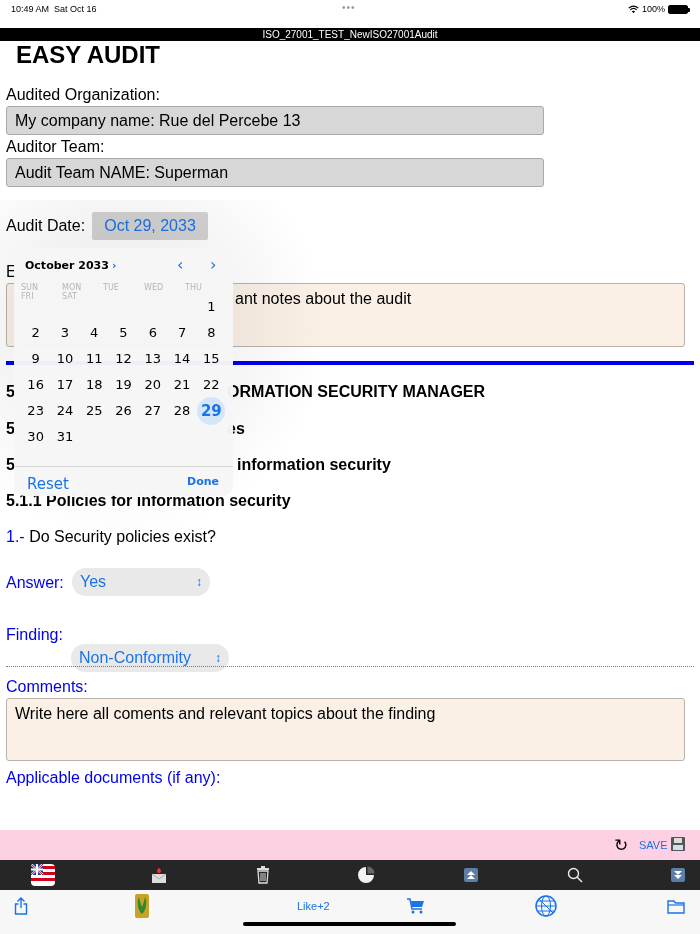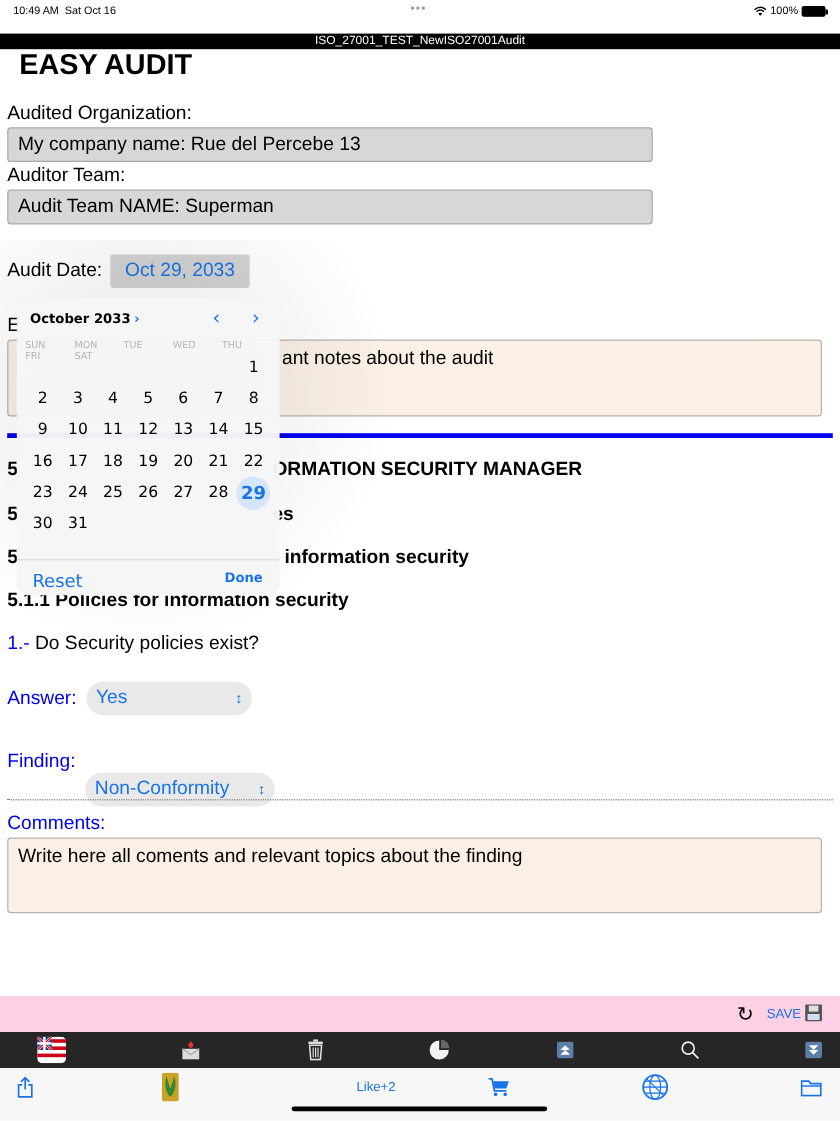--- a/index.html
+++ b/index.html
@@ -104,20 +104,21 @@
   <div class="select" style="left:72px; top:568px; width:138px;"><span>Yes</span><span class="chev">↕</span></div>
 
   <div class="blue-label" style="top:626px">Finding:</div>
   <div class="select" style="left:71px; top:620px; width:158px;margin-top:24px;"><span>Non-Conformity</span><span class="chev">↕</span></div>
 
   <div class="dotted"></div>
 
   <div class="blue-label" style="top:678px">Comments:</div>
   <div class="note" style="top:698px; height:63px;">Write here all coments and relevant topics about the finding</div>
 
+  <div class="blue-label" style="top:769px">Applicable documents (if any):</div>
 </div>
 
 <div class="popover-shadow"></div>
 <div class="popover">
   <div class="month"><span>October 2033</span><span class="mchev">›</span></div>
   <div class="nav" style="left:163px">‹</div>
   <div class="nav" style="left:196px">›</div>
   <div class="dow" id="dow">
       <span>SUN</span>
       <span>MON</span>

